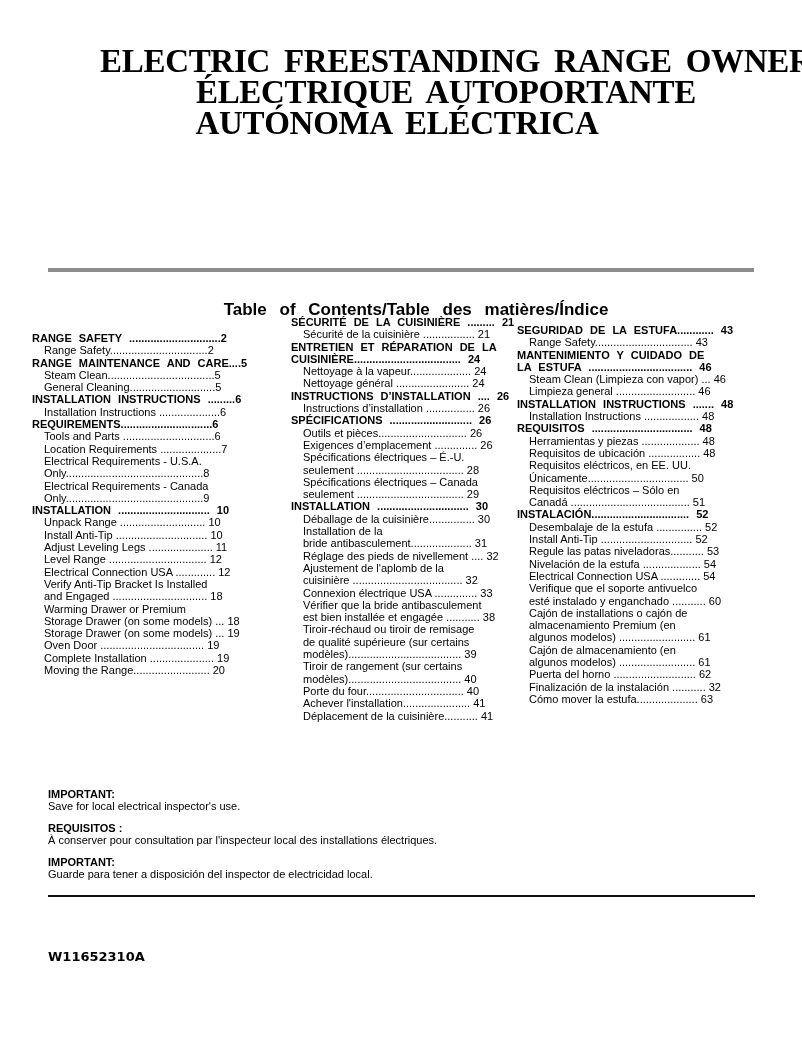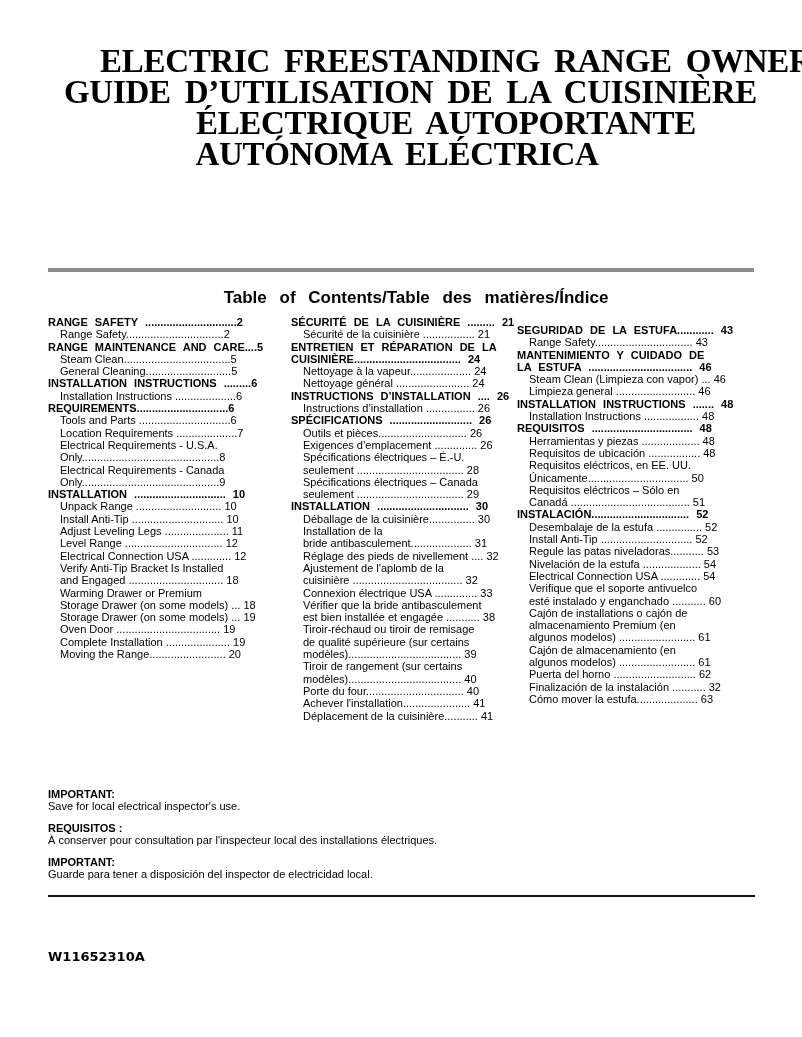--- a/index.html
+++ b/index.html
@@ -5,41 +5,40 @@
   html, body { margin: 0; padding: 0; background: #ffffff; }
   body { width: 802px; height: 1037px; position: relative; overflow: hidden; color: #000; }
   .title-block { position: absolute; left: 44px; top: 46px; width: 706px; text-align: center;
     font-family: Liberation Serif, serif; font-weight: bold; font-size: 33px; line-height: 31px; letter-spacing: -0.3px; word-spacing: 6px; }
   .title-block div { white-space: nowrap; }
   .title-block .l1 { padding-left: 56px; }
   .title-block .l3 { padding-left: 20px; }
   .title-block .l4 { text-align: center; padding-left: 98px; }
   .title-block .l5 { padding-left: 14px; }
   .rule-gray { position: absolute; left: 48px; top: 268px; width: 706px; height: 4px; background: #8c8c8c; }
-  .toc-title { position: absolute; left: 48px; top: 288px; width: 706px; text-align: center;
+  .toc-title { position: absolute; left: 48px; top: 300px; width: 706px; text-align: center;
     font-family: "Liberation Sans", sans-serif; font-weight: bold; font-size: 17px; word-spacing: 8px; padding-left: 30px; box-sizing: border-box; }
   .col { position: absolute; top: 316px; font-family: "Liberation Sans", sans-serif; font-size: 11px; line-height: 12.3px; }
-  .col1 { left: 48px; width: 236px; }
+  .col1 { left: 32px; width: 236px; margin-top: 16px; }
   .col2 { left: 291px; width: 238px; }
   .col3 { left: 517px; width: 235px; margin-top: 8px; }
   .entry { white-space: nowrap; }
   .entry.h { font-weight: bold; word-spacing: 4px; }
   .entry.s { padding-left: 12px; }
   .notes { position: absolute; left: 48px; top: 781px; font-family: "Liberation Sans", sans-serif; font-size: 11px; line-height: 12px; }
   .note { margin-bottom: 10px; margin-top: 7px; }
   .note .nh { font-weight: bold; }
   .rule-black { position: absolute; left: 48px; top: 895px; width: 707px; height: 2px; background: #111; }
   .docnum { position: absolute; left: 48px; top: 905px; font-family: "DejaVu Sans", sans-serif; font-weight: bold; font-size: 13px; margin-top: 44px; }
 </style>
 </head>
 <body>
 
 <div class="title-block">
   <div class="l1">ELECTRIC  FREESTANDING  RANGE  OWNER’S</div>
-  <div class="l3">GUIDE  D’UTILISATION  DE  LA  CUISINIÈRE</div>
   <div class="l4">ÉLECTRIQUE  AUTOPORTANTE</div>
   <div class="l6">AUTÓNOMA  ELÉCTRICA</div>
 </div>
 
 <div class="rule-gray"></div>
 
 <div class="toc-title">Table  of  Contents/Table  des  matières/Índice</div>
 
 <div class="col col1">
     <div class="entry h">RANGE  SAFETY  ..............................2</div>

